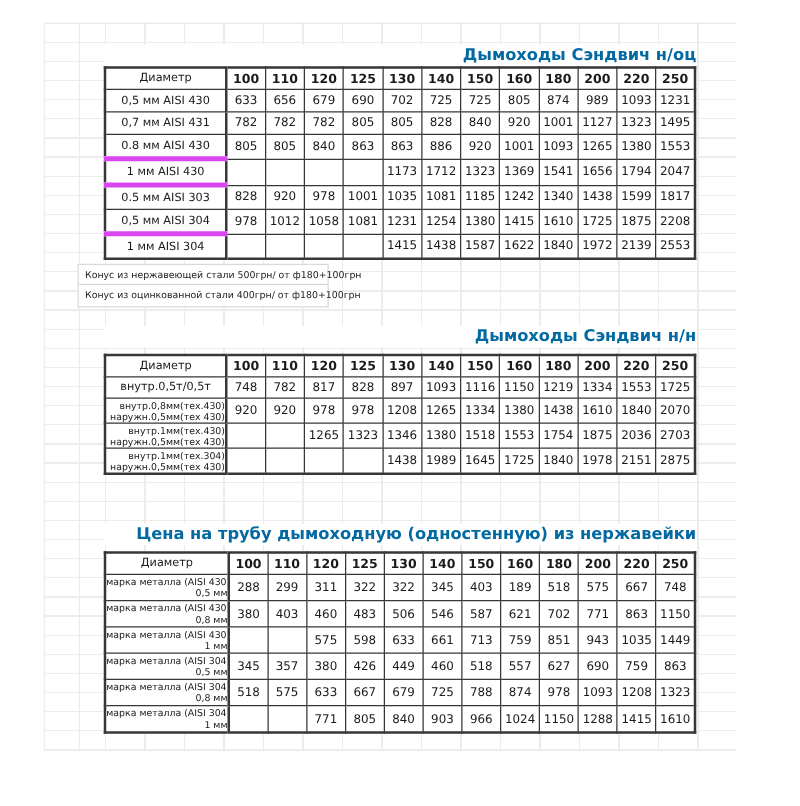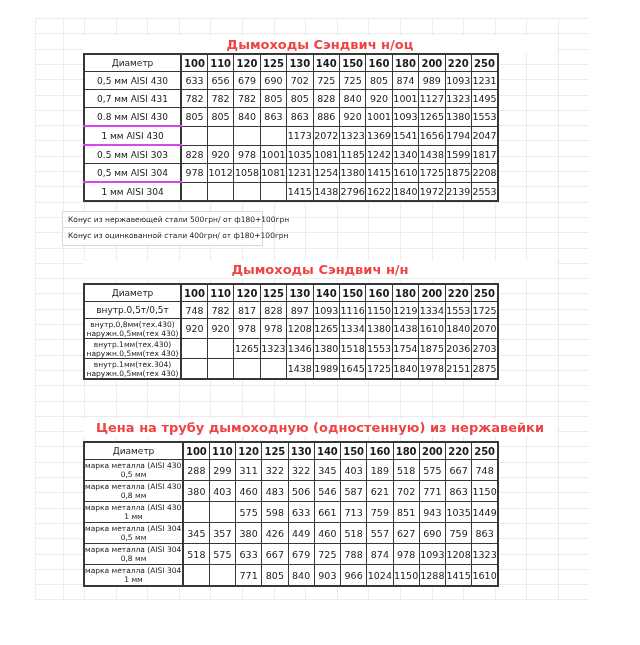--- a/index.html
+++ b/index.html
@@ -11,47 +11,47 @@
   
   .sheet{position:absolute;left:35px;top:18px;width:553px;height:583px;border-left:1px solid #ececec;}
   .hlines{position:absolute;left:0;top:0;right:0;bottom:0;
     background:repeating-linear-gradient(to bottom,#ececec 0 1px,transparent 1px 15.3px);}
   .vlines{position:absolute;left:48px;top:0;right:0;bottom:0;
     background:repeating-linear-gradient(to right,#ececec 0 1px,transparent 1px 31.6px);}
   .vline-a{position:absolute;left:27px;top:0;bottom:0;width:1px;background:#ececec;}
 
   .tbl-title{
     position:absolute;left:83px;width:474px;height:17px;line-height:17px;
-    text-align:center;font-weight:bold;font-size:13px;color:#ef4444;background:#fff;
+    text-align:right;font-weight:bold;font-size:13px;color:#0369a1;background:#fff;
   }
   #title-0{top:36px}
   #title-1{top:261px}
   #title-2{top:419px}
 
   table.price-table{
-    position:absolute;left:83px;width:416px;border-collapse:collapse;table-layout:fixed;
+    position:absolute;left:83px;width:474px;border-collapse:collapse;table-layout:fixed;
     background:#fff;border:2px solid #373737;
   }
   #t0{top:53px}
   #t1{top:283px}
   #t2{top:441px}
   .price-table th,.price-table td{
     border:1px solid #373737;text-align:center;vertical-align:middle;
     padding:0;background:#fff;overflow:hidden;white-space:nowrap;color:#1a1a1a;
   }
   .price-table th{font-weight:bold;font-size:10px;height:16px;}
   .price-table th.lbl{font-weight:normal;font-size:9px;}
   .price-table td{font-size:9.5px;height:17px;}
   #t1 tbody tr td{height:19px}
   #t1 tbody tr:first-child td{height:16px}
   #t2 tbody tr td{height:20px}
   .price-table .lbl{border-right:2px solid #373737;}
   .price-table td.lbl{font-size:9px;}
-  .price-table td.lbl.small{font-size:7.5px;line-height:1.2;}
-  #t0 tr.grp td.lbl{border-bottom:2px solid #d946ef;margin-top:29px;}
+  .price-table td.lbl.small{font-size:7.5px;line-height:1.2;text-align:right;}
+  #t0 tr.grp td.lbl{border-bottom:4px solid #d946ef;margin-top:29px;}
 
   .note{
     position:absolute;left:62px;width:201px;height:19px;box-sizing:border-box;
     border:1px solid #d9d9d9;background:#fff;
     font-size:7.5px;line-height:15px;padding-left:5px;white-space:nowrap;color:#222;
   }
   #note-0{top:211px}
   #note-1{top:227px}
 </style>
 </head>
@@ -143,21 +143,21 @@
         <td>1380</td>
         <td>1553</td>
       </tr>
       <tr class="grp">
         <td class="lbl">1 мм AISI 430</td>
         <td></td>
         <td></td>
         <td></td>
         <td></td>
         <td>1173</td>
-        <td>2072</td>
+        <td>1712</td>
         <td>1323</td>
         <td>1369</td>
         <td>1541</td>
         <td>1656</td>
         <td>1794</td>
         <td>2047</td>
       </tr>
       <tr>
         <td class="lbl">0.5 мм AISI 303</td>
         <td>828</td>
@@ -189,21 +189,21 @@
         <td>2208</td>
       </tr>
       <tr>
         <td class="lbl">1 мм AISI 304</td>
         <td></td>
         <td></td>
         <td></td>
         <td></td>
         <td>1415</td>
         <td>1438</td>
-        <td>2796</td>
+        <td>1587</td>
         <td>1622</td>
         <td>1840</td>
         <td>1972</td>
         <td>2139</td>
         <td>2553</td>
       </tr>
     </tbody>
   </table>
 
 <div class="note" id="note-0">Конус из нержавеющей стали 500грн/ от ф180+100грн</div>

